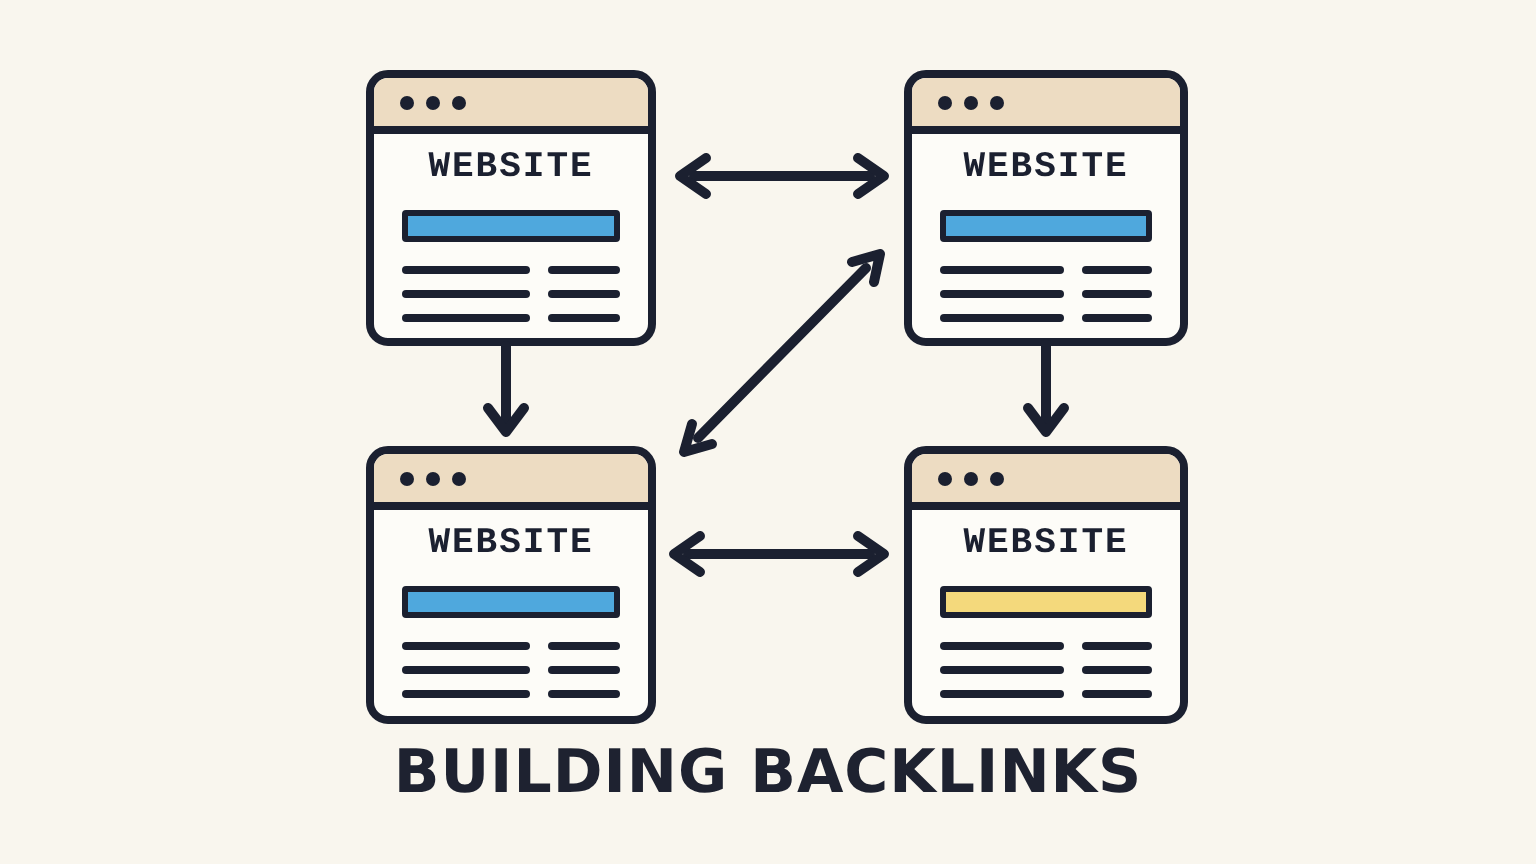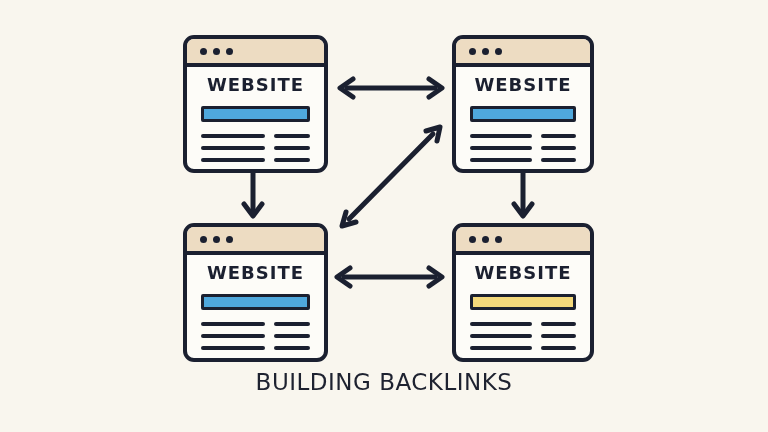--- a/index.html
+++ b/index.html
@@ -29,20 +29,21 @@
   .dot{
     width:7px;height:7px;border-radius:50%;
     background:#1b2030;margin-right:6px;
   }
   .win-title{
     margin-top:7px;
     text-align:center;
     font-size:18px;font-weight:bold;
     letter-spacing:1px;
     color:#1b2030;
+    font-family:Liberation Mono, monospace;
   }
   .win-bar{
     margin:11px 14px 0 14px;
     height:16px;
     border:3px solid #1b2030;
     border-radius:2px;
     box-sizing:border-box;
   }
   .win-lines{
     margin:12px 14px 0 14px;
@@ -51,21 +52,21 @@
   }
   .col{display:flex;flex-direction:column;gap:8px;}
   .col.wide{flex:1.8;}
   .col.narrow{flex:1;}
   .line{height:4px;background:#1b2030;border-radius:2px;}
   #arrows{position:absolute;left:0;top:0;pointer-events:none;}
   #caption{
     position:absolute;
     left:0;top:369px;width:768px;
     text-align:center;
-    font-size:23px;font-weight:normal;
+    font-size:30px;font-weight:bold;
     letter-spacing:0.5px;
     color:#1e2230;
   }
 </style>
 </head>
 <body>
 
 <div id="canvas">
 
   <div class="window" style="left:183px;top:35px;width:145px;height:138px;">

